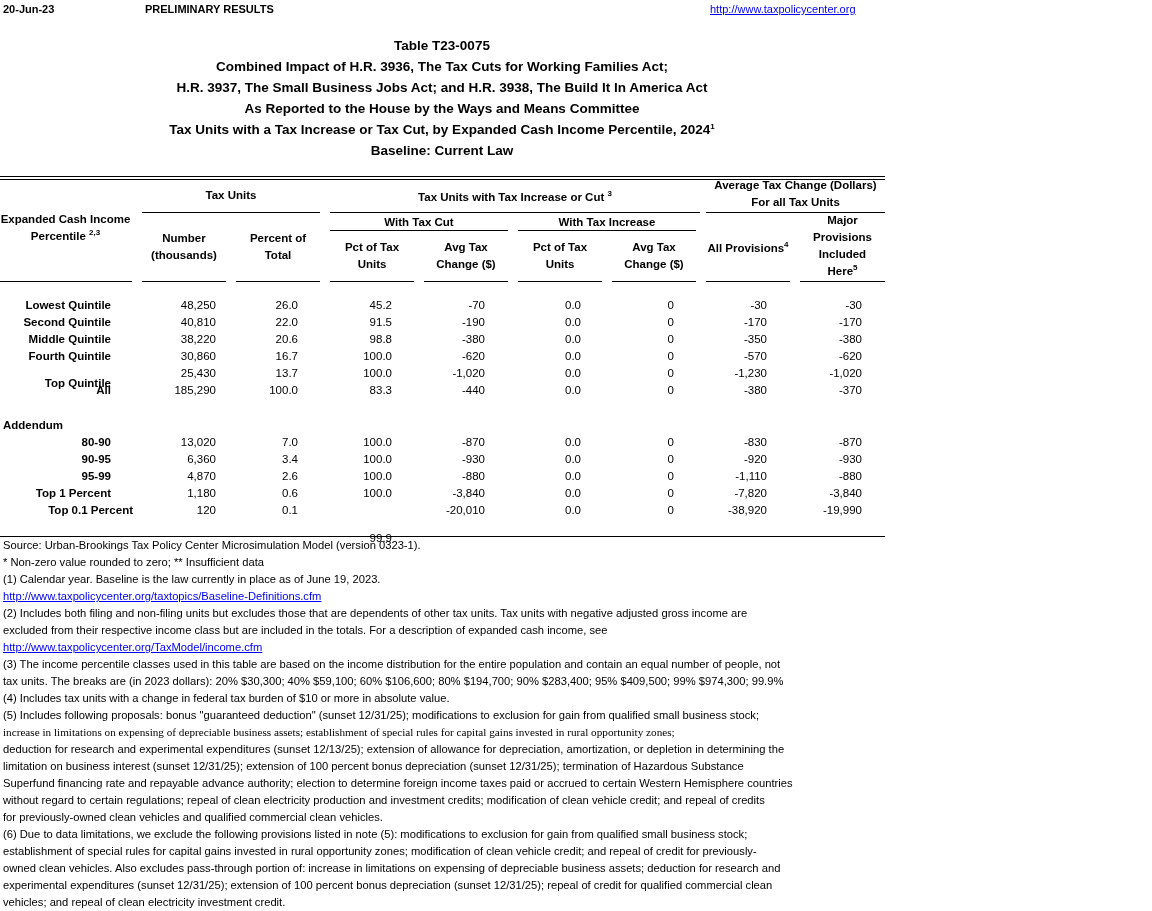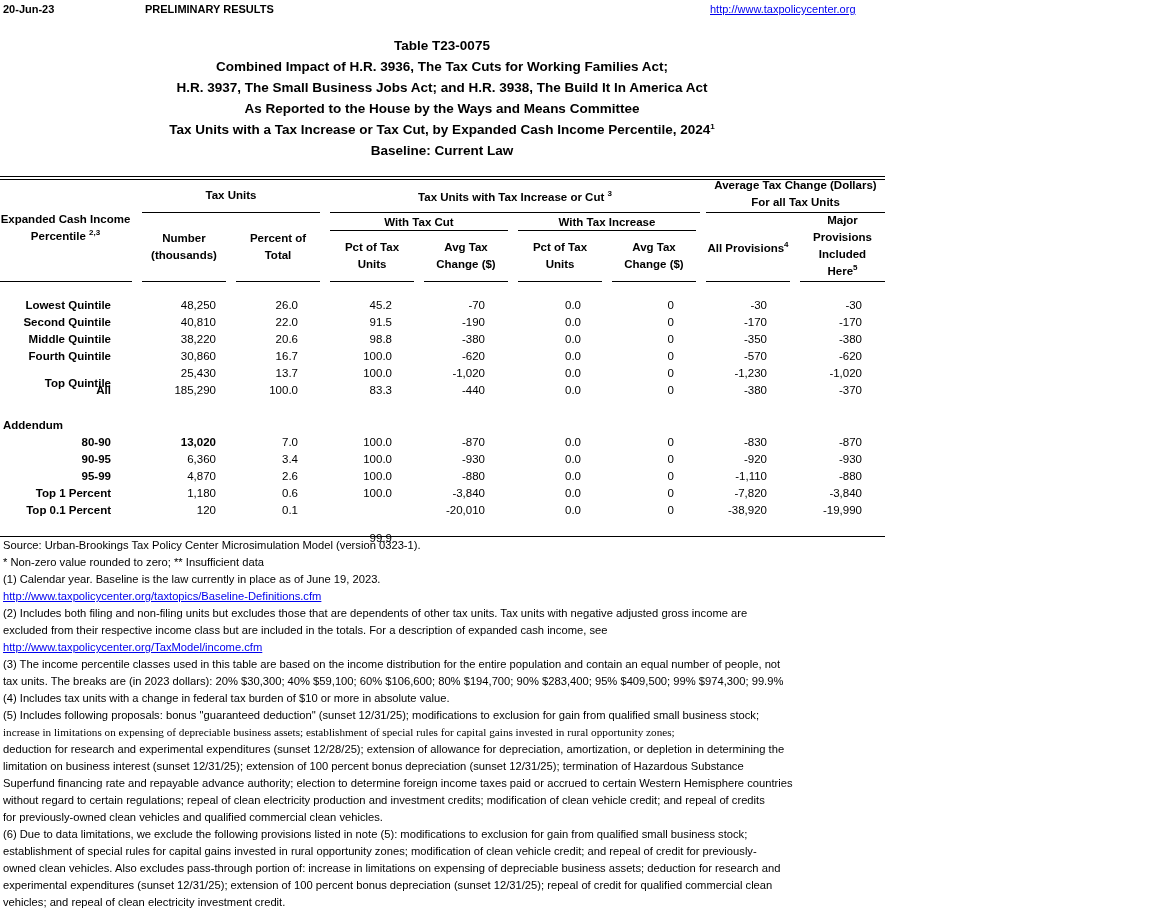--- a/index.html
+++ b/index.html
@@ -163,21 +163,21 @@
       <div class="cell" style="top: 384px; left: 218px; width: 80px;">100.0</div>
       <div class="cell" style="top: 384px; left: 312px; width: 80px;">83.3</div>
       <div class="cell" style="top: 384px; left: 405px; width: 80px;">-440</div>
       <div class="cell" style="top: 384px; left: 501px; width: 80px;">0.0</div>
       <div class="cell" style="top: 384px; left: 594px; width: 80px;">0</div>
       <div class="cell" style="top: 384px; left: 687px; width: 80px;">-380</div>
       <div class="cell" style="top: 384px; left: 782px; width: 80px;">-370</div>
     </div>
     <div>
       <div class="rowlabel" style="top: 436px;">80-90</div>
-      <div class="cell" style="top: 436px; left: 136px; width: 80px; font-weight: bold;">13,020</div>
+      <div class="cell" style="top: 436px; left: 136px; width: 80px;">13,020</div>
       <div class="cell" style="top: 436px; left: 218px; width: 80px;">7.0</div>
       <div class="cell" style="top: 436px; left: 312px; width: 80px;">100.0</div>
       <div class="cell" style="top: 436px; left: 405px; width: 80px;">-870</div>
       <div class="cell" style="top: 436px; left: 501px; width: 80px;">0.0</div>
       <div class="cell" style="top: 436px; left: 594px; width: 80px;">0</div>
       <div class="cell" style="top: 436px; left: 687px; width: 80px;">-830</div>
       <div class="cell" style="top: 436px; left: 782px; width: 80px;">-870</div>
     </div>
     <div>
       <div class="rowlabel" style="top: 453px;">90-95</div>
@@ -206,21 +206,21 @@
       <div class="cell" style="top: 487px; left: 136px; width: 80px;">1,180</div>
       <div class="cell" style="top: 487px; left: 218px; width: 80px;">0.6</div>
       <div class="cell" style="top: 487px; left: 312px; width: 80px;">100.0</div>
       <div class="cell" style="top: 487px; left: 405px; width: 80px;">-3,840</div>
       <div class="cell" style="top: 487px; left: 501px; width: 80px;">0.0</div>
       <div class="cell" style="top: 487px; left: 594px; width: 80px;">0</div>
       <div class="cell" style="top: 487px; left: 687px; width: 80px;">-7,820</div>
       <div class="cell" style="top: 487px; left: 782px; width: 80px;">-3,840</div>
     </div>
     <div>
-      <div class="rowlabel" style="top: 504px;">Top 0.1 Percent</div>
+      <div class="rowlabel" style="top: 504px; padding-left: 22px;">Top 0.1 Percent</div>
       <div class="cell" style="top: 504px; left: 136px; width: 80px;">120</div>
       <div class="cell" style="top: 504px; left: 218px; width: 80px;">0.1</div>
       <div class="cell" style="top: 504px; left: 312px; width: 80px; margin-top: 28px;">99.9</div>
       <div class="cell" style="top: 504px; left: 405px; width: 80px;">-20,010</div>
       <div class="cell" style="top: 504px; left: 501px; width: 80px;">0.0</div>
       <div class="cell" style="top: 504px; left: 594px; width: 80px;">0</div>
       <div class="cell" style="top: 504px; left: 687px; width: 80px;">-38,920</div>
       <div class="cell" style="top: 504px; left: 782px; width: 80px;">-19,990</div>
     </div>
   </div>
@@ -234,21 +234,21 @@
 <div class="note" style="top:571px;">(1) Calendar year. Baseline is the law currently in place as of June 19, 2023.</div>
 <a class="note link" style="top:588px;">http://www.taxpolicycenter.org/taxtopics/Baseline-Definitions.cfm</a>
 <div class="note" style="top:605px;">(2) Includes both filing and non-filing units but excludes those that are dependents of other tax units. Tax units with negative adjusted gross income are</div>
 <div class="note" style="top:622px;">excluded from their respective income class but are included in the totals. For a description of expanded cash income, see</div>
 <a class="note link" style="top:639px;">http://www.taxpolicycenter.org/TaxModel/income.cfm</a>
 <div class="note" style="top:656px;">(3) The income percentile classes used in this table are based on the income distribution for the entire population and contain an equal number of people, not</div>
 <div class="note" style="top:673px;">tax units. The breaks are (in 2023 dollars): 20% $30,300; 40% $59,100; 60% $106,600; 80% $194,700; 90% $283,400; 95% $409,500; 99% $974,300; 99.9%</div>
 <div class="note" style="top:690px;">(4) Includes tax units with a change in federal tax burden of $10 or more in absolute value.</div>
 <div class="note" style="top:707px;">(5) Includes following proposals: bonus "guaranteed deduction" (sunset 12/31/25); modifications to exclusion for gain from qualified small business stock;</div>
 <div class="note" style="top:724px;font-family:Liberation Serif, serif;">increase in limitations on expensing of depreciable business assets; establishment of special rules for capital gains invested in rural opportunity zones;</div>
-<div class="note" style="top:741px;">deduction for research and experimental expenditures (sunset 12/28/25); extension of allowance for depreciation, amortization, or depletion in determining the</div>
+<div class="note" style="top:741px;">deduction for research and experimental expenditures (sunset 12/13/25); extension of allowance for depreciation, amortization, or depletion in determining the</div>
 <div class="note" style="top:758px;">limitation on business interest (sunset 12/31/25); extension of 100 percent bonus depreciation (sunset 12/31/25); termination of Hazardous Substance</div>
 <div class="note" style="top:775px;">Superfund financing rate and repayable advance authority; election to determine foreign income taxes paid or accrued to certain Western Hemisphere countries</div>
 <div class="note" style="top:792px;">without regard to certain regulations; repeal of clean electricity production and investment credits; modification of clean vehicle credit; and repeal of credits</div>
 <div class="note" style="top:809px;">for previously-owned clean vehicles and qualified commercial clean vehicles.</div>
 <div class="note" style="top:826px;">(6) Due to data limitations, we exclude the following provisions listed in note (5): modifications to exclusion for gain from qualified small business stock;</div>
 <div class="note" style="top:843px;">establishment of special rules for capital gains invested in rural opportunity zones; modification of clean vehicle credit; and repeal of credit for previously-</div>
 <div class="note" style="top:860px;">owned clean vehicles. Also excludes pass-through portion of: increase in limitations on expensing of depreciable business assets; deduction for research and</div>
 <div class="note" style="top:877px;">experimental expenditures (sunset 12/31/25); extension of 100 percent bonus depreciation (sunset 12/31/25); repeal of credit for qualified commercial clean</div>
 <div class="note" style="top:894px;">vehicles; and repeal of clean electricity investment credit.</div>
 

